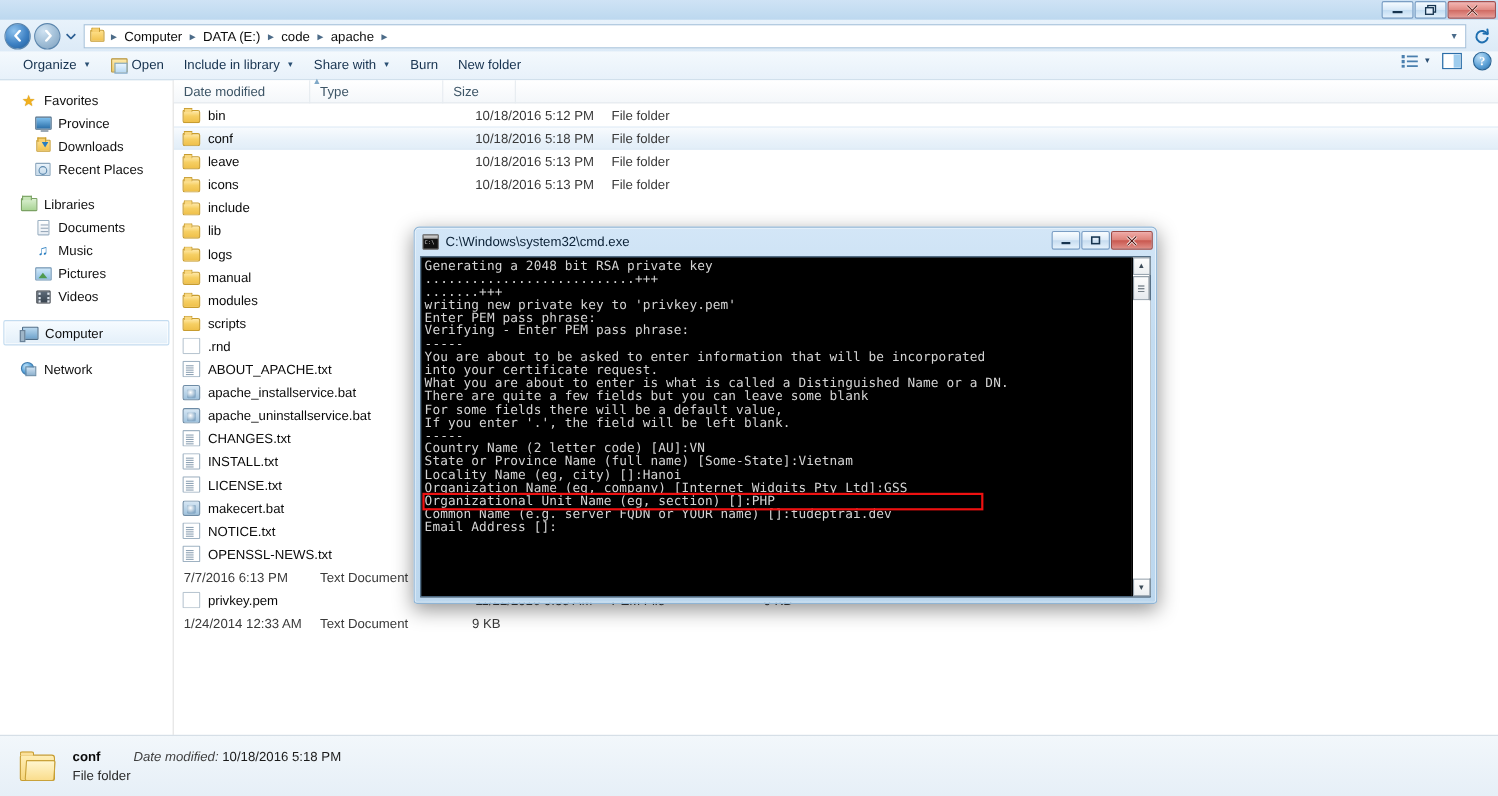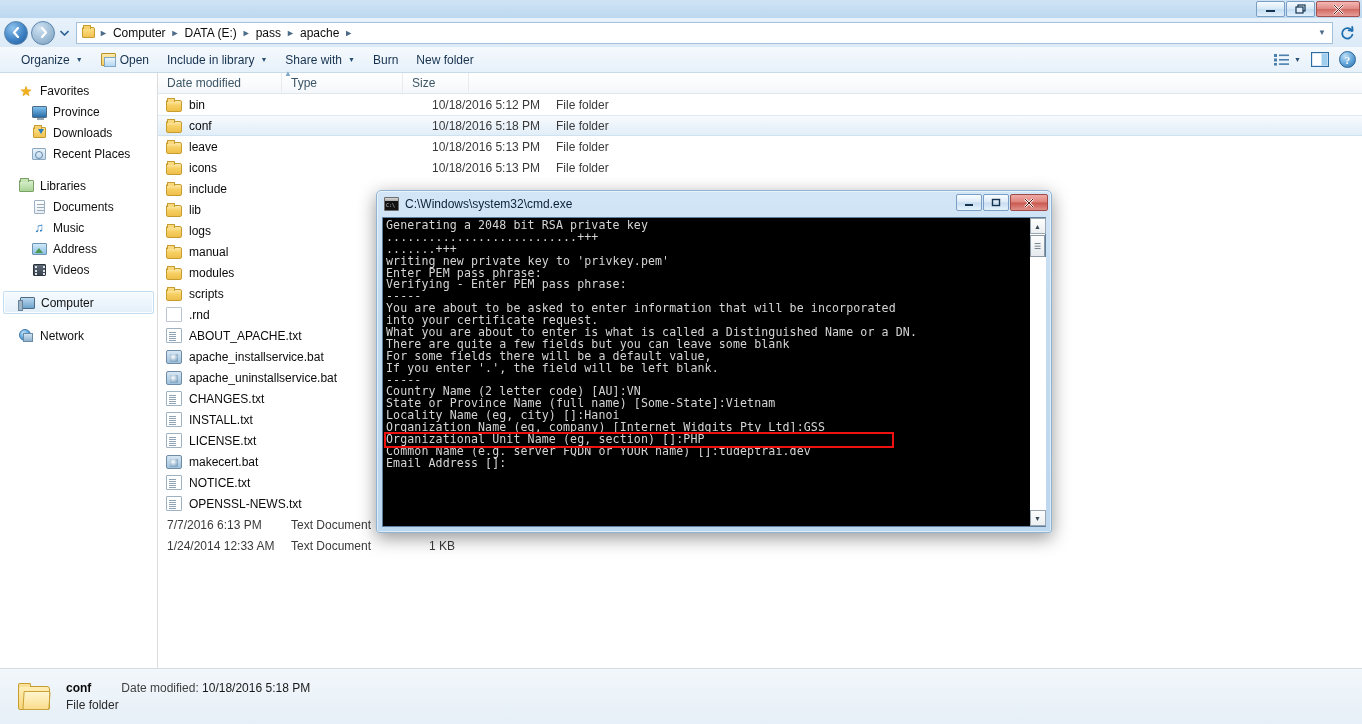--- a/index.html
+++ b/index.html
@@ -96,21 +96,21 @@
   .searchbox input {
     flex:1; border:none; outline:none; font-size:12px;
     font-family:"Liberation Sans",sans-serif; color:#222;
     font-style:italic;
   }
   .searchbox input::placeholder { color:#8b8b8b; font-style:italic; }
   .srch-ico { color:#2f6fae; display:flex; align-items:center; }
 
   
   .cmdbar {
-    height:26px; display:flex; align-items:center;
+    height:26px; display:flex; align-items:flex-start;
     background: linear-gradient(180deg,#f4f9fd 0%, #e7f1fa 100%);
     border-bottom:1px solid #c8d9e8;
     padding-left:12px; gap:0;
     position:relative;
   }
   .cmditem {
     height:24px; display:flex; align-items:center; gap:4px;
     padding:0 9px; font-size:12px; color:#16324f; white-space:nowrap;
   }
   .caret { font-size:7px; color:#2a4f73; margin-left:2px; }
@@ -302,27 +302,27 @@
   }
   .det-folder .front {
     position:absolute; left:5px; top:8px; width:27px; height:19px;
     background: linear-gradient(180deg,#fff6cf 0%, #fadd8d 100%);
     border:1px solid #c9a23a; border-radius:1px 2px 2px 2px;
     transform: skewX(-4deg);
   }
   .det-text { font-size:12px; line-height:17px; color:#111; }
   .det-line1 { display:flex; gap:30px; align-items:baseline; }
   .det-name { font-weight:bold; color:#0a0a0a; }
-  .det-label { color:#3f3f3f; }
+  .det-label { color:#3f3f3f;font-style:italic; }
   .det-val { color:#1a1a1a; }
   .det-line2 { color:#2a2a2a; }
 
   
   #cmdwin {
-    position:absolute; left:376px; top:190px; width:676px; height:343px;
+    position:absolute; left:376px; top:206px; width:676px; height:343px;
     border:1px solid #8fb4d4;
     border-radius:5px 5px 3px 3px;
     background: linear-gradient(180deg,#d3e6f7 0%, #c3dcf1 30%, #bcd7ee 100%);
     box-shadow: 0 5px 18px rgba(0,0,0,.42), 0 0 0 1px rgba(255,255,255,.5) inset;
     padding:0;
   }
   .cmd-title {
     height:26px; display:flex; align-items:center; padding-left:7px; gap:6px;
     position:relative;
   }
@@ -446,21 +446,21 @@
 
     <div class="crumbbox">
       <span class="crumb-ico">
           <span class="folder-mini"></span>
         </span>
       <span class="csep">►</span>
       <span class="crumb">Computer</span>
       <span class="csep">►</span>
       <span class="crumb">DATA (E:)</span>
       <span class="csep">►</span>
-      <span class="crumb">pass</span>
+      <span class="crumb">code</span>
       <span class="csep">►</span>
       <span class="crumb">apache</span>
       <span class="csep">►</span>
       <span style="flex:1"></span>
       <span class="crumb-drop">▼</span>
     </div>
 
     <div class="refreshbtn">
       <svg width="16" height="16" viewBox="0 0 16 16">
         <path d="M13 6 A5.2 5.2 0 1 0 13.4 9.6" stroke="#1f6fb0" stroke-width="1.8" fill="none" stroke-linecap="round"></path>
@@ -557,21 +557,21 @@
         <span>Documents</span>
       </div>
       <div class="navrow child">
         <span class="nico ico-music">♫</span>
         <span>Music</span>
       </div>
       <div class="navrow child">
         <span class="nico">
             <span class="ico-pic"></span>
           </span>
-        <span>Address</span>
+        <span>Pictures</span>
       </div>
       <div class="navrow child">
         <span class="nico">
             <span class="ico-vid"></span>
           </span>
         <span>Videos</span>
       </div>
 
       <div class="navgap"></div>
 
@@ -779,23 +779,32 @@
             <div class="cell date"></div>
             <div class="cell type"></div>
             <div class="cell size"></div>
           </div>
           <div class="row">
             <div class="cell date">7/7/2016 6:13 PM</div>
             <div class="cell type">Text Document</div>
             <div class="cell size">6 KB</div>
           </div>
           <div class="row">
+            <div class="cell name">
+              <span class="f-ico pem"></span>
+              <span>privkey.pem</span>
+            </div>
+            <div class="cell date">11/22/2016 9:35 AM</div>
+            <div class="cell type">PEM File</div>
+            <div class="cell size">0 KB</div>
+          </div>
+          <div class="row">
             <div class="cell date">1/24/2014 12:33 AM</div>
             <div class="cell type">Text Document</div>
-            <div class="cell size">1 KB</div>
+            <div class="cell size">9 KB</div>
           </div>
         </div>
     </div>
   </div>
 
   <div class="details">
     <div class="det-folder">
       <div class="back"></div>
         <div class="tab"></div>
         <div class="front"></div>

